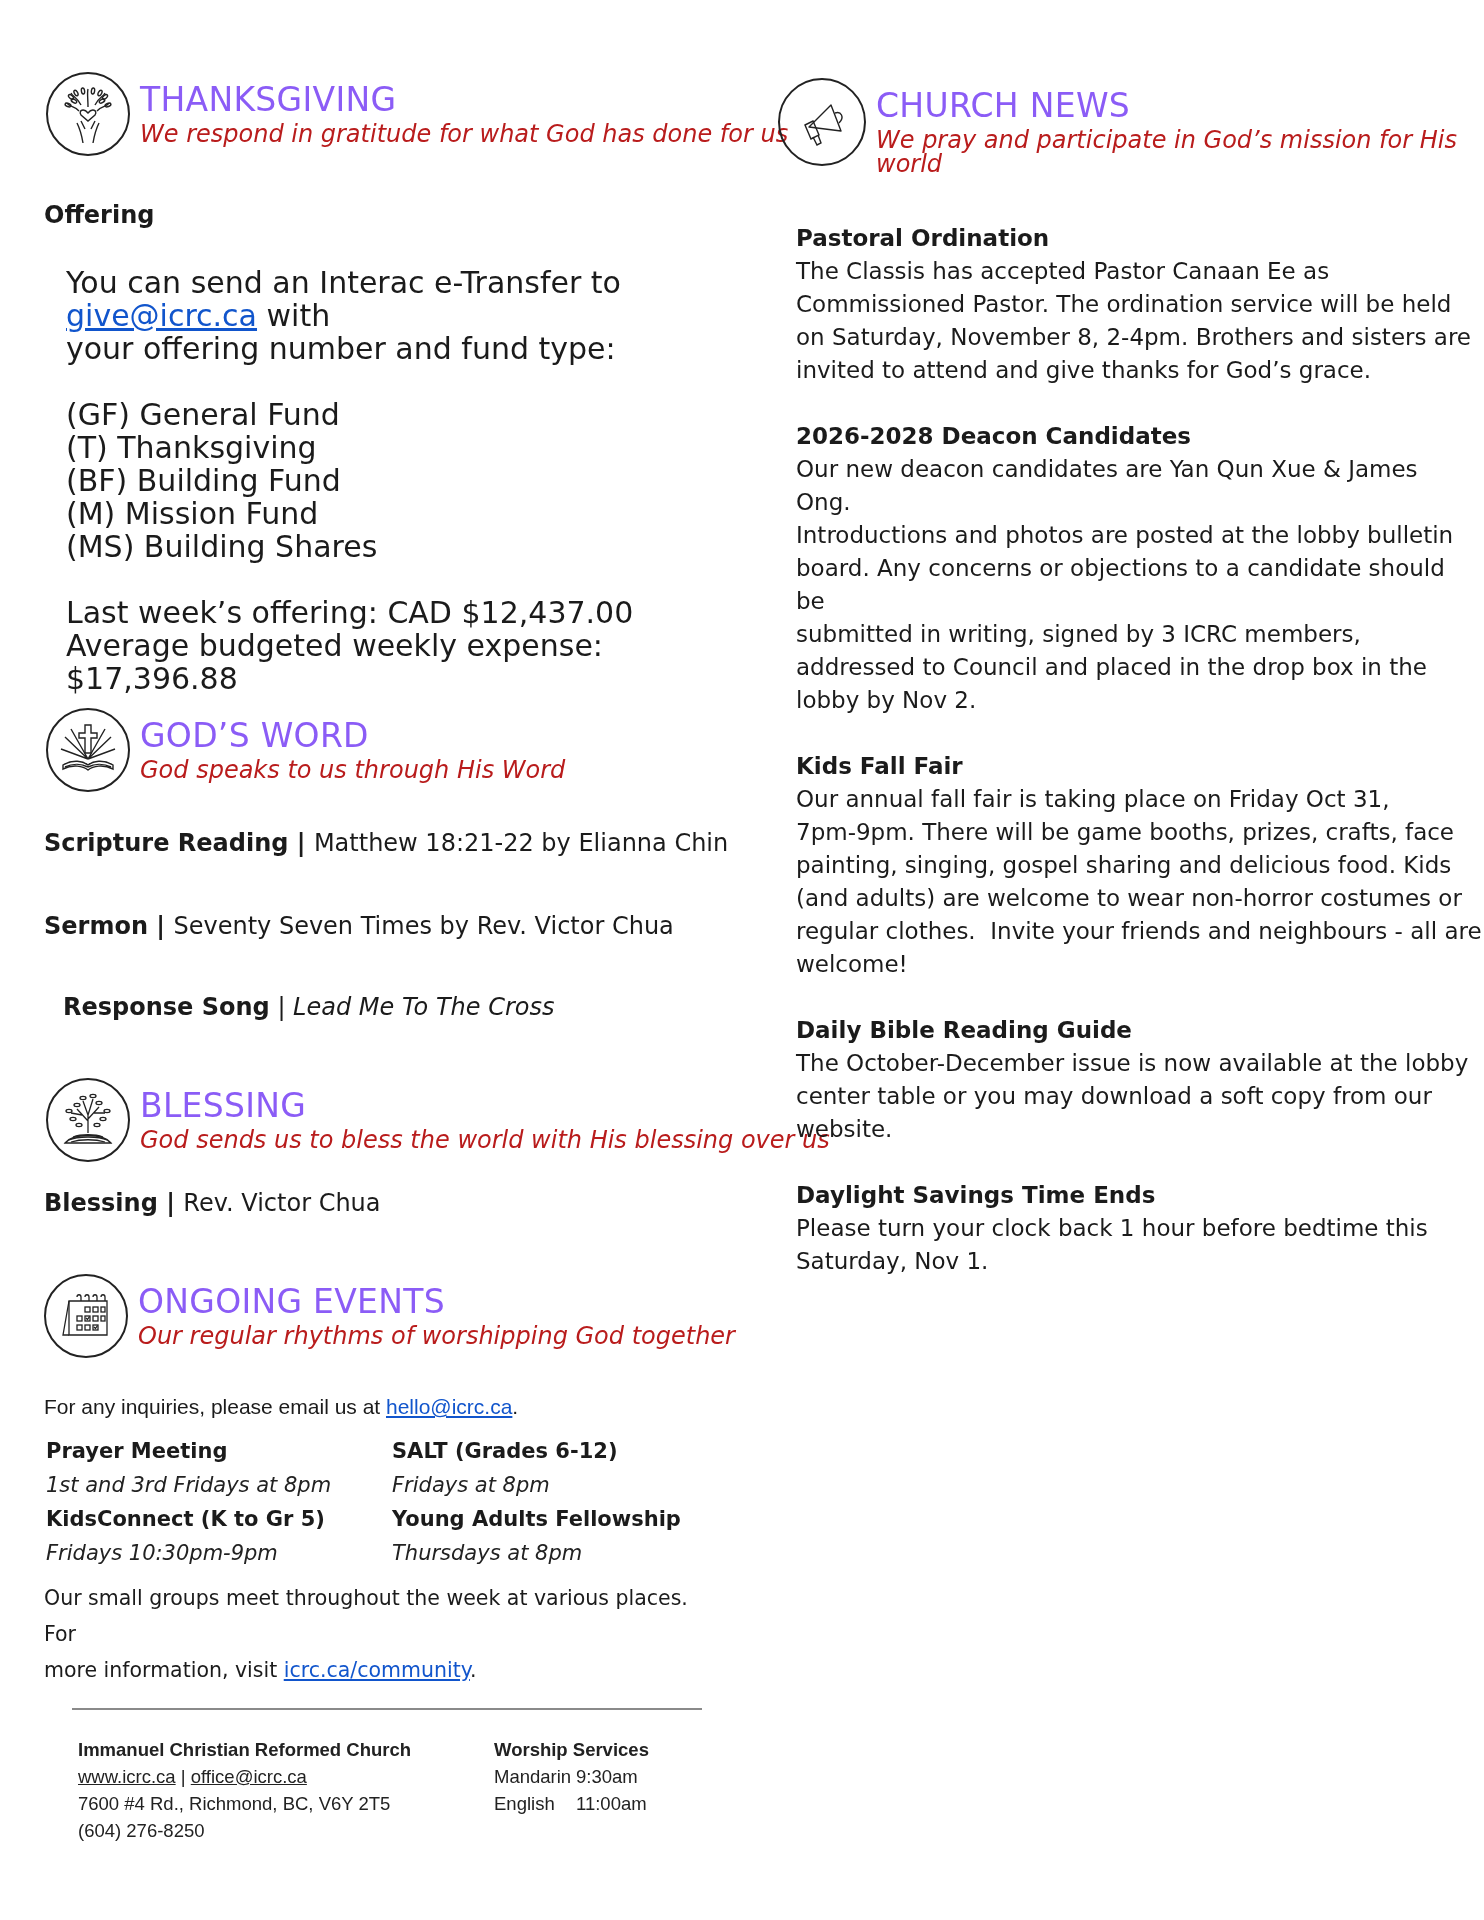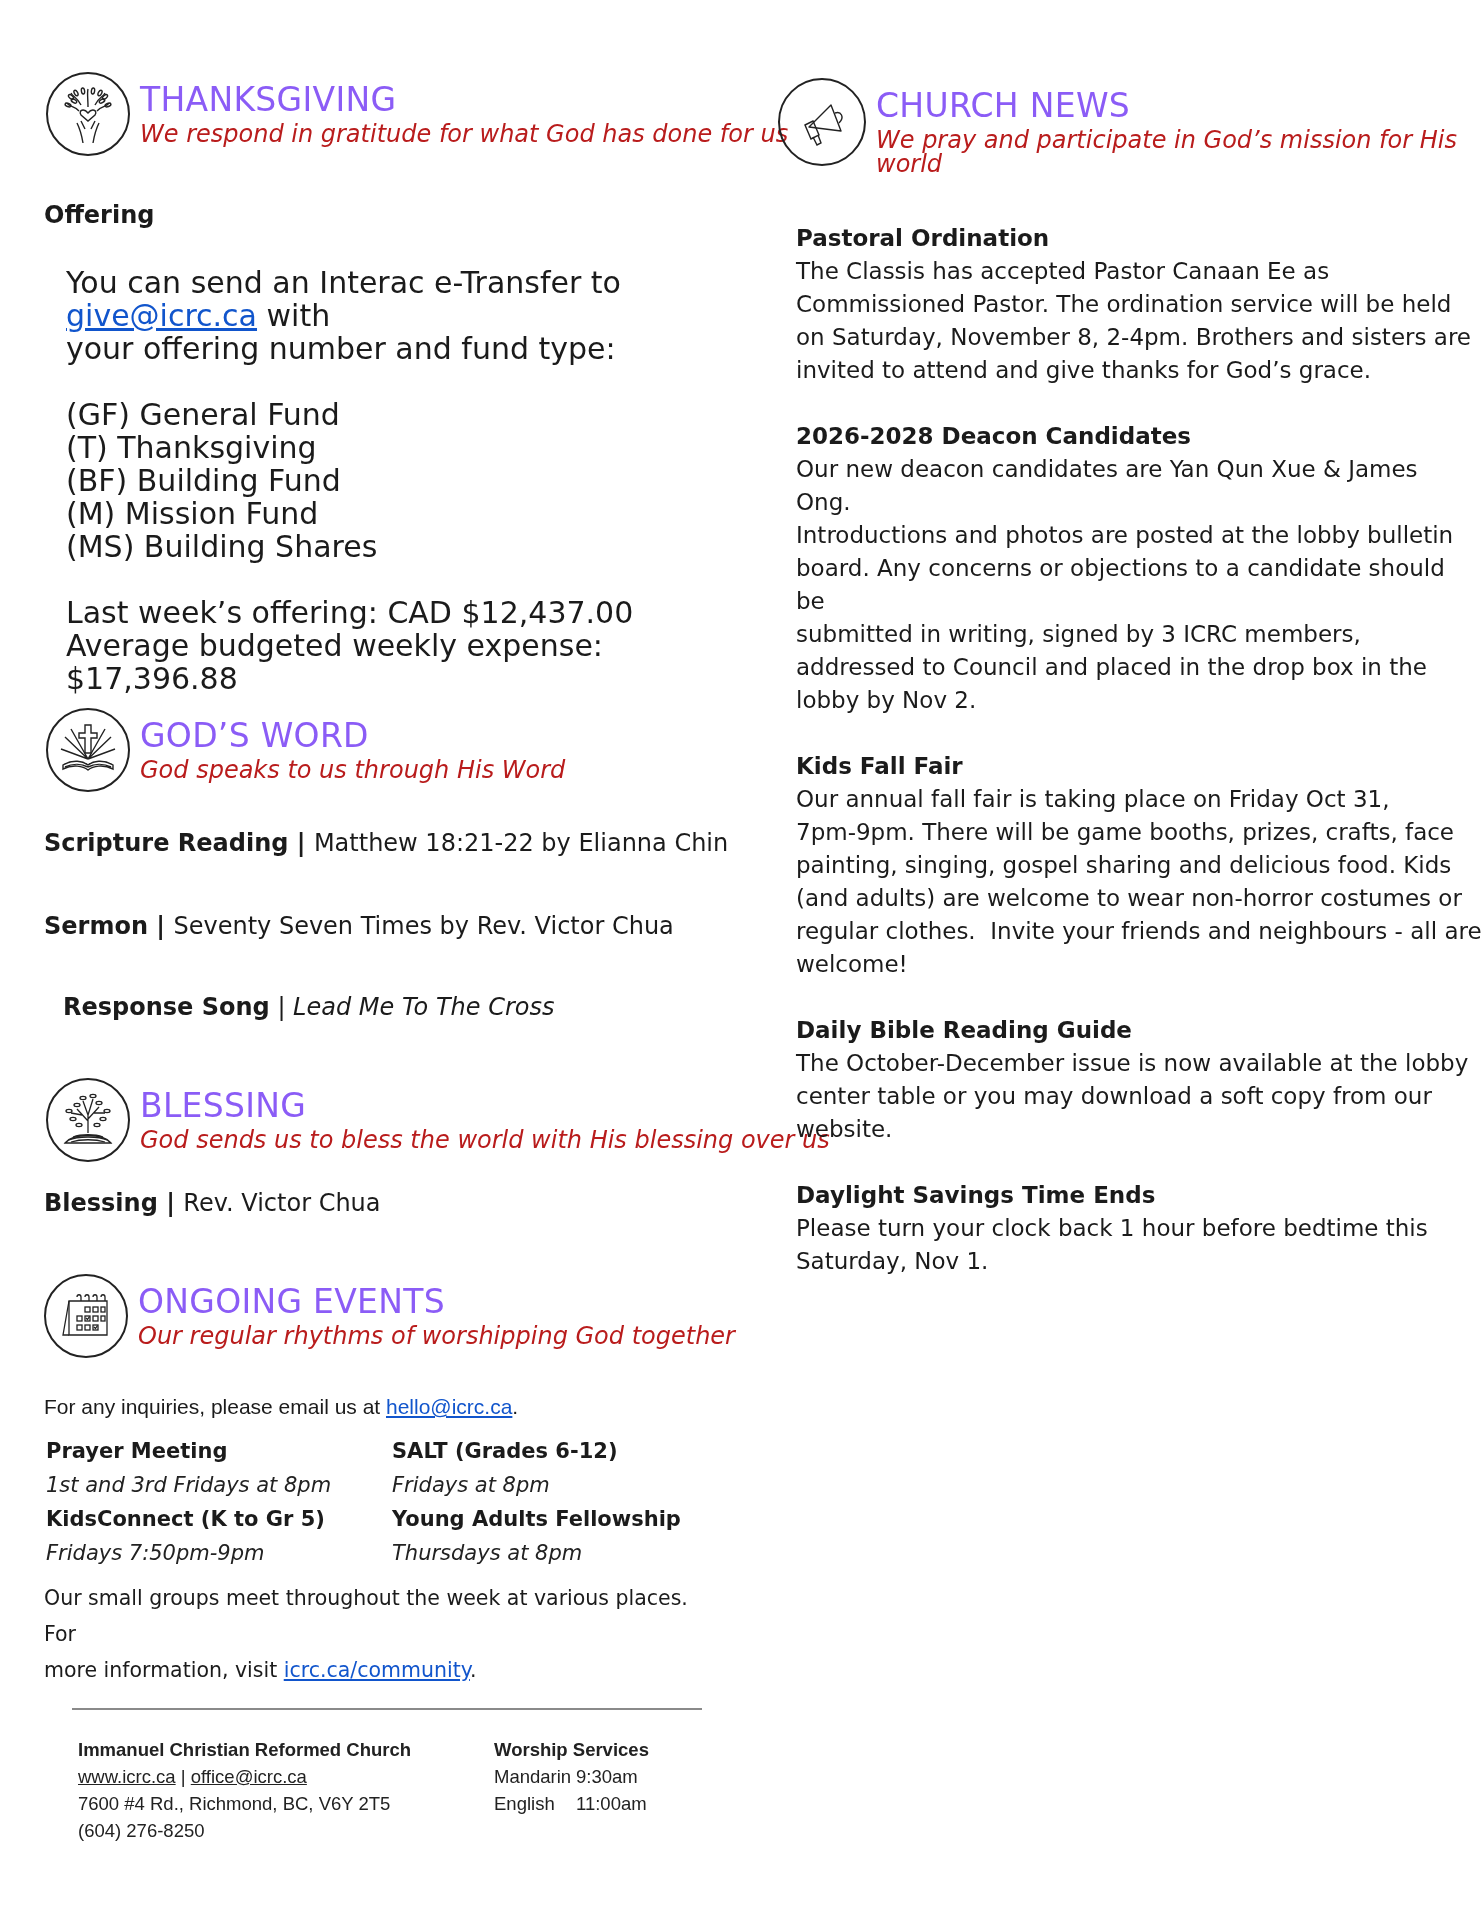--- a/index.html
+++ b/index.html
@@ -156,21 +156,21 @@
   <div>
     <div class="ev-name">Prayer Meeting</div>
     <div class="ev-time">1st and 3rd Fridays at 8pm</div>
   </div>
   <div>
     <div class="ev-name">SALT (Grades 6-12)</div>
     <div class="ev-time">Fridays at 8pm</div>
   </div>
   <div>
     <div class="ev-name">KidsConnect (K to Gr 5)</div>
-    <div class="ev-time">Fridays 7:50pm-9pm</div>
+    <div class="ev-time">Fridays 10:30pm-9pm</div>
   </div>
   <div>
     <div class="ev-name">Young Adults Fellowship</div>
     <div class="ev-time">Thursdays at 8pm</div>
   </div>
 </div>
 
 <div class="abs" style="left:44px; top:1580px; font-size:20.5px; line-height:36px; width:680px;">
   <div>Our small groups meet throughout the week at various places. For</div>
   <div><span>more information, visit </span><a class="link">icrc.ca/community</a><span>.</span></div>

